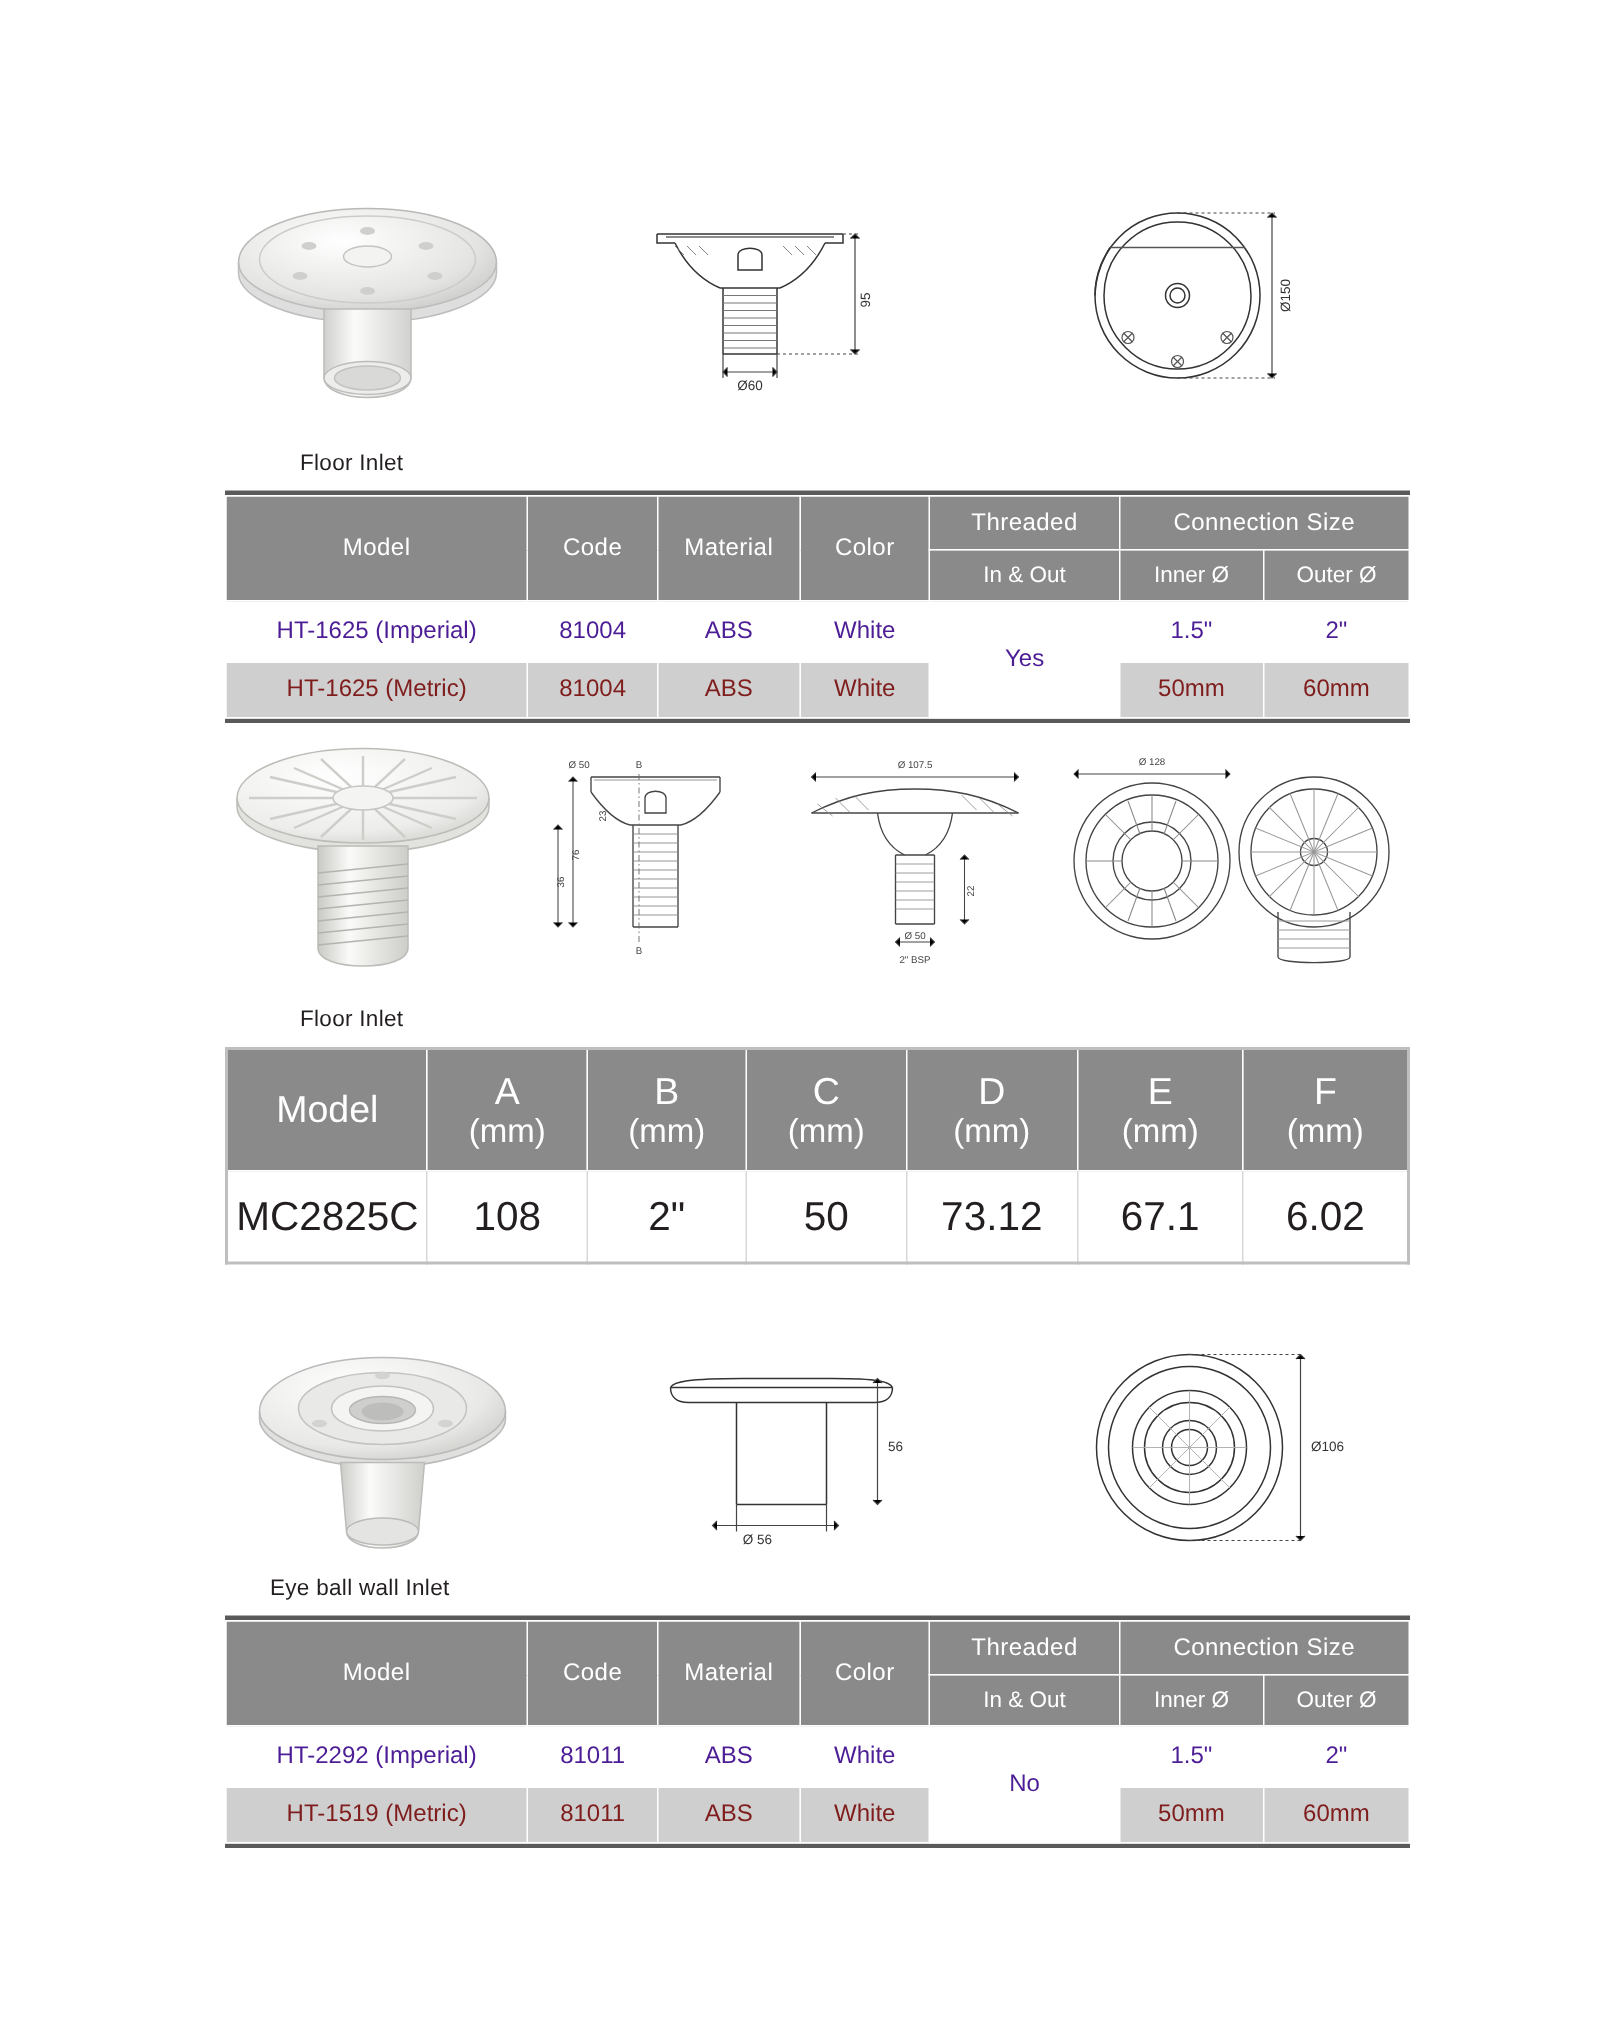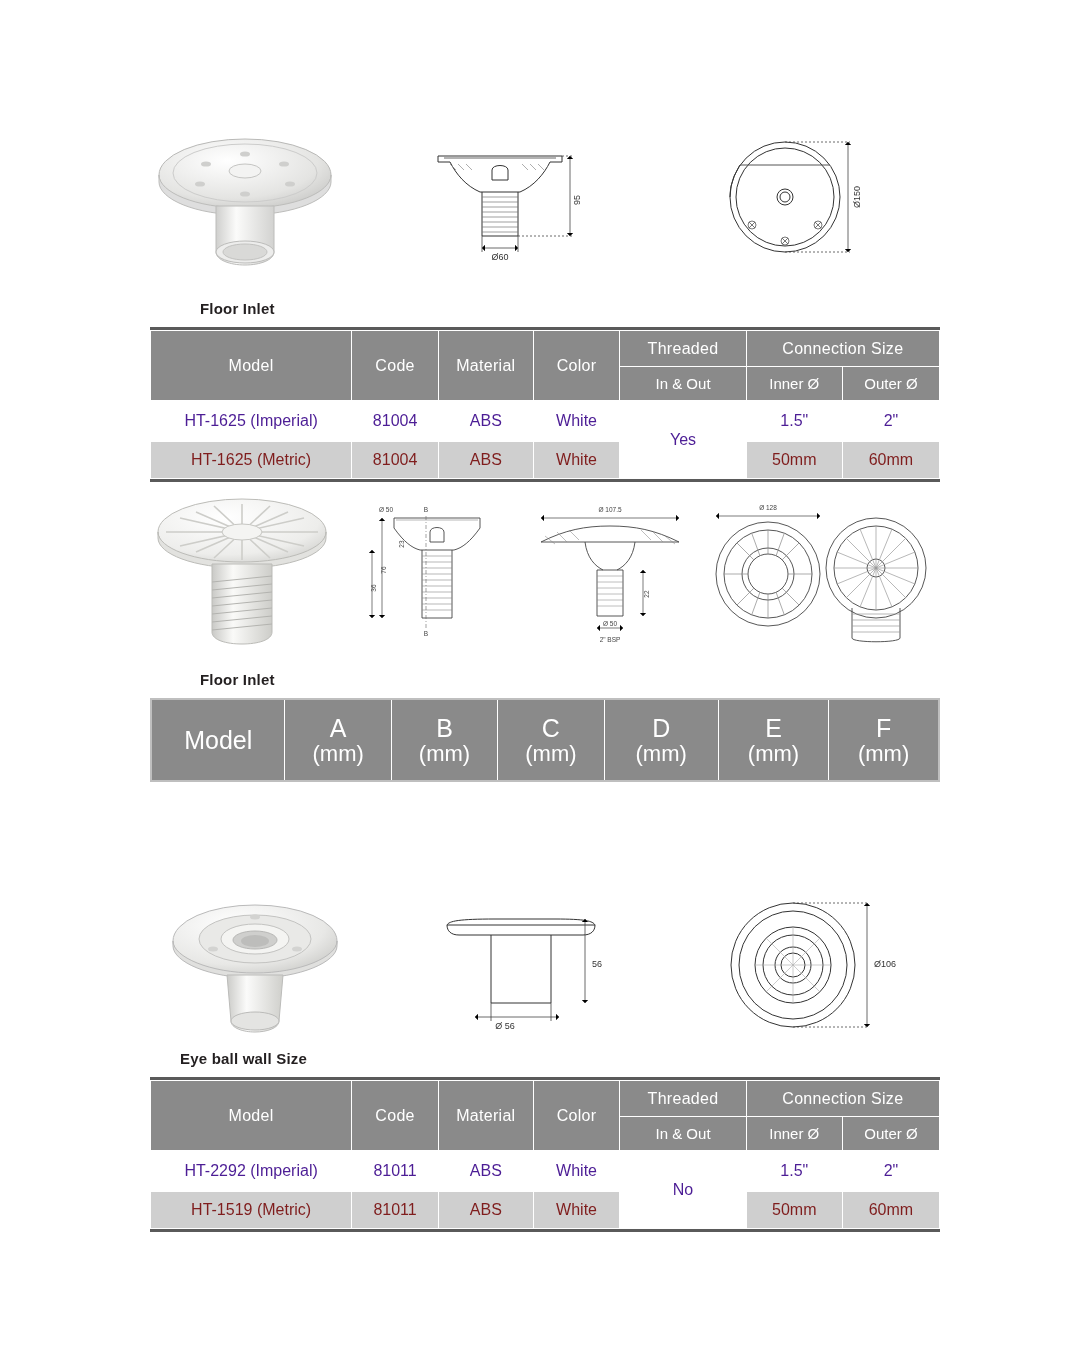--- a/index.html
+++ b/index.html
@@ -31,21 +31,20 @@
   .figure-row {
     position: relative;
     height: 170px;
   }
 
   .caption {
     font-size: 15px;
     color: #231f20;
     margin: 0 0 10px 0;
     letter-spacing: .2px;
-    font-weight: bold;
   }
 
   
   table.spec {
     border-collapse: collapse;
     width: 100%;
     table-layout: fixed;
   }
   table.spec td, table.spec th {
     border: 1px solid #ffffff;
@@ -526,20 +525,29 @@
         </th>
         <th>
           <span>E</span>
           <span class="unit">(mm)</span>
         </th>
         <th>
           <span>F</span>
           <span class="unit">(mm)</span>
         </th>
       </tr>
+      <tr>
+        <td>MC2825C</td>
+        <td>108</td>
+        <td>2"</td>
+        <td>50</td>
+        <td>73.12</td>
+        <td>67.1</td>
+        <td>6.02</td>
+      </tr>
     </tbody>
       </table>
   </div>
 
   <div class="section" style="top:895px;">
 
     <div class="figure-row" style="height:155px;">
 
       <div class="photo" style="left:15px; top:0px;">
         <svg width="200" height="145" viewBox="0 0 200 145">
@@ -617,21 +625,21 @@
             <path d="M149 11 L152 8 L155 11"></path>
             <path d="M149 129 L152 132 L155 129"></path>
             <path d="M78 8 H154" stroke-dasharray="2 2"></path>
             <path d="M78 132 H154" stroke-dasharray="2 2"></path>
           </g>
           <text class="dimtxt" x="170" y="72" text-anchor="middle">Ø106</text>
         </svg>
       </div>
     </div>
 
-    <div class="caption" style="margin-left:30px;">Eye ball wall Size</div>
+    <div class="caption" style="margin-left:30px;">Eye ball wall Inlet</div>
 
     <div class="tbl-wrap">
       <table class="spec">
         <colgroup>
           <col style="width:25.5%">
             <col style="width:11%">
             <col style="width:12%">
             <col style="width:11%">
           <col style="width:16%">
             <col style="width:12.2%">

